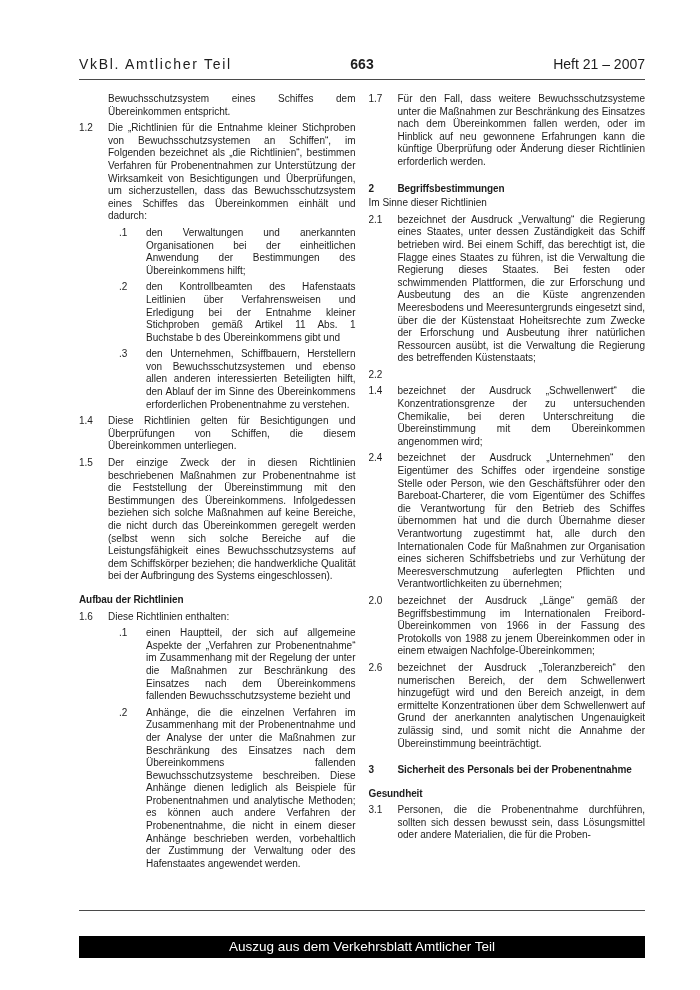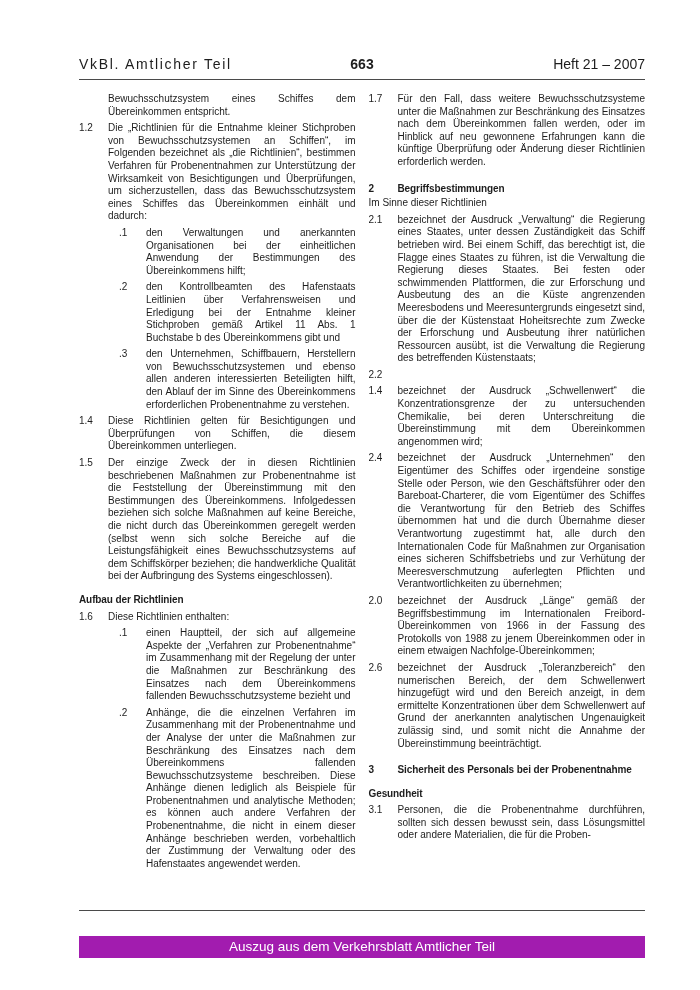--- a/index.html
+++ b/index.html
@@ -23,21 +23,21 @@
   .para .body{flex:1;text-align:justify;}
   .para.sub{margin-left:40px;}
   .para.sub .num{flex:0 0 27px;}
   .plain{margin-top:2px;}
   .heading{font-weight:bold;margin-top:11px;margin-bottom:1px;letter-spacing:-0.1px;}
   .heading.numbered{display:flex;margin-top:14px;}
   .heading.numbered .num{flex:0 0 29px;}
   
   .footrule{position:absolute;left:79px;width:566px;top:910px;border-top:1.2px solid #4a4a4a;}
   .banner{position:absolute;left:79px;width:566px;top:936px;height:22px;
-          background:#a21caf;color:#ffffff;font-size:13.5px;line-height:22px;
+          background:#000000;color:#ffffff;font-size:13.5px;line-height:22px;
           text-align:center;}
 </style>
 </head>
 <body>
 
 <div class="content">
   <div class="hdr">
     <span class="l">VkBl. Amtlicher Teil</span>
     <span class="c">663</span>
     <span class="r">Heft 21 – 2007</span>

